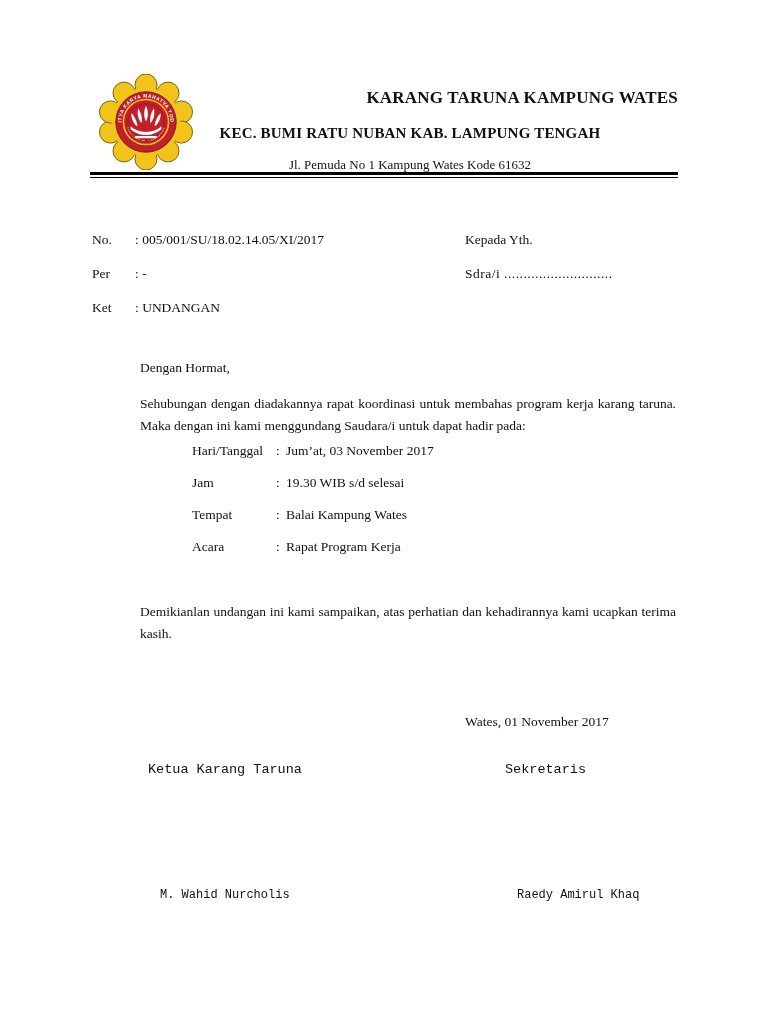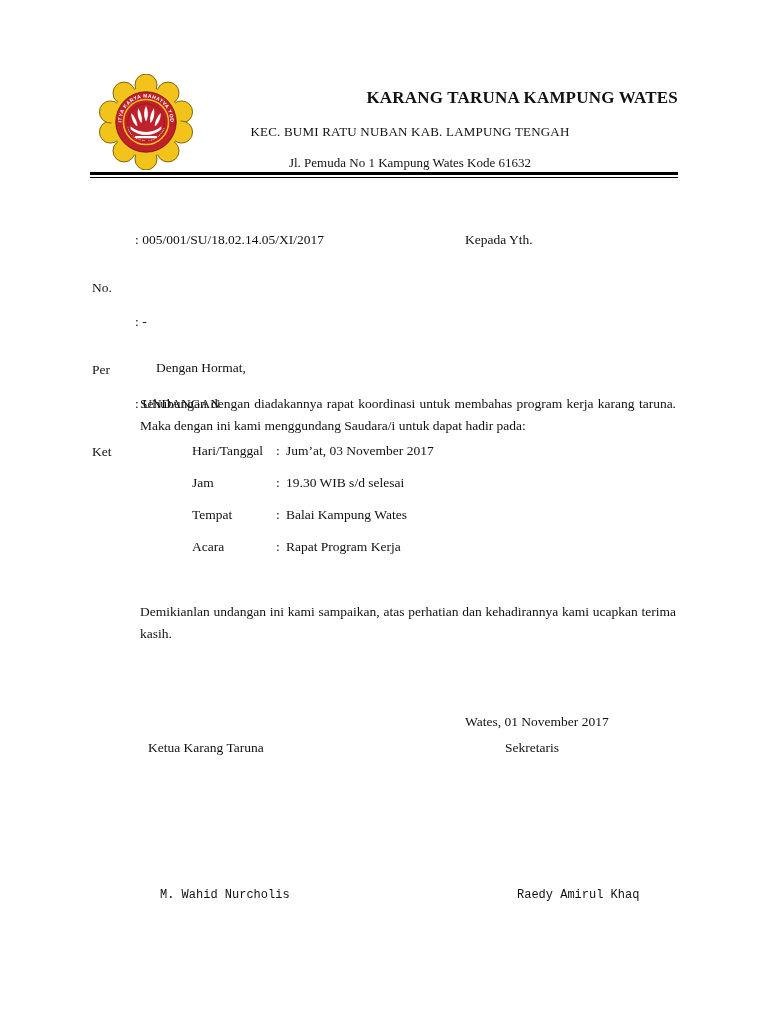--- a/index.html
+++ b/index.html
@@ -51,22 +51,22 @@
 
   .org-name-1 {
     font-weight: bold;
     font-size: 17px;
     letter-spacing: 0.2px;
     line-height: 1.2;
     padding-top: 16px;
     text-align: right;
   }
   .org-name-2 {
-    font-weight: normal;
-    font-size: 13px;
+    font-weight: bold;
+    font-size: 15px;
     letter-spacing: 0.2px;
     line-height: 1.2;
     padding-top: 16px;
   }
   .org-address {
     font-size: 13px;
     line-height: 1.2;
     padding-top: 15px;
   }
 
@@ -95,21 +95,20 @@
     font-size: 13.5px;
   }
   .ref-row {
     display: flex;
     align-items: flex-start;
     margin-bottom: 18px;
   }
   .ref-label {
     width: 43px;
     flex: 0 0 43px;
-    margin-top: 48px;
   }
   .ref-value {
     flex: 0 0 330px;
     width: 330px;
   }
   .addr-line {
     flex: 1 1 auto;
   }
   .addr-indent {
     padding-left: 48px;
@@ -117,21 +116,20 @@
   .dots {
     letter-spacing: 0.5px;
   }
 
   
   .salutation {
     position: absolute;
     left: 140px;
     top: 360px;
     font-size: 13.5px;
-    margin-left: 16px;
   }
 
   .intro-para {
     position: absolute;
     left: 140px;
     top: 393px;
     width: 536px;
     font-size: 13.5px;
     text-align: justify;
     line-height: 1.62;
@@ -175,23 +173,24 @@
   .place-date {
     position: absolute;
     left: 465px;
     top: 714px;
     font-size: 13.5px;
   }
 
   .sign-titles {
     position: absolute;
     left: 148px;
-    top: 740px;
+    top: 762px;
     width: 528px;
     font-size: 13.5px;
+    font-family: Liberation Mono, monospace;
   }
   .sign-names {
     position: absolute;
     left: 160px;
     top: 888px;
     width: 528px;
     font-size: 12px;
     font-family: Liberation Mono, monospace;
   }
   .sign-row {
@@ -281,20 +280,21 @@
 
   <div class="ref-block">
     <div class="ref-row">
       <div class="ref-label">No.</div>
       <div class="ref-value">: 005/001/SU/18.02.14.05/XI/2017</div>
       <div class="addr-line">Kepada Yth.</div>
     </div>
     <div class="ref-row">
       <div class="ref-label">Per</div>
       <div class="ref-value">: -</div>
+      <div class="addr-line dots">Sdra/i ............................</div>
     </div>
     <div class="ref-row">
       <div class="ref-label">Ket</div>
       <div class="ref-value">: UNDANGAN</div>
     </div>
   </div>
 
   <div class="salutation">Dengan Hormat,</div>
 
   <div class="intro-para">Sehubungan dengan diadakannya rapat koordinasi untuk membahas program kerja karang taruna. Maka dengan ini kami menggundang Saudara/i untuk dapat hadir pada:</div>

